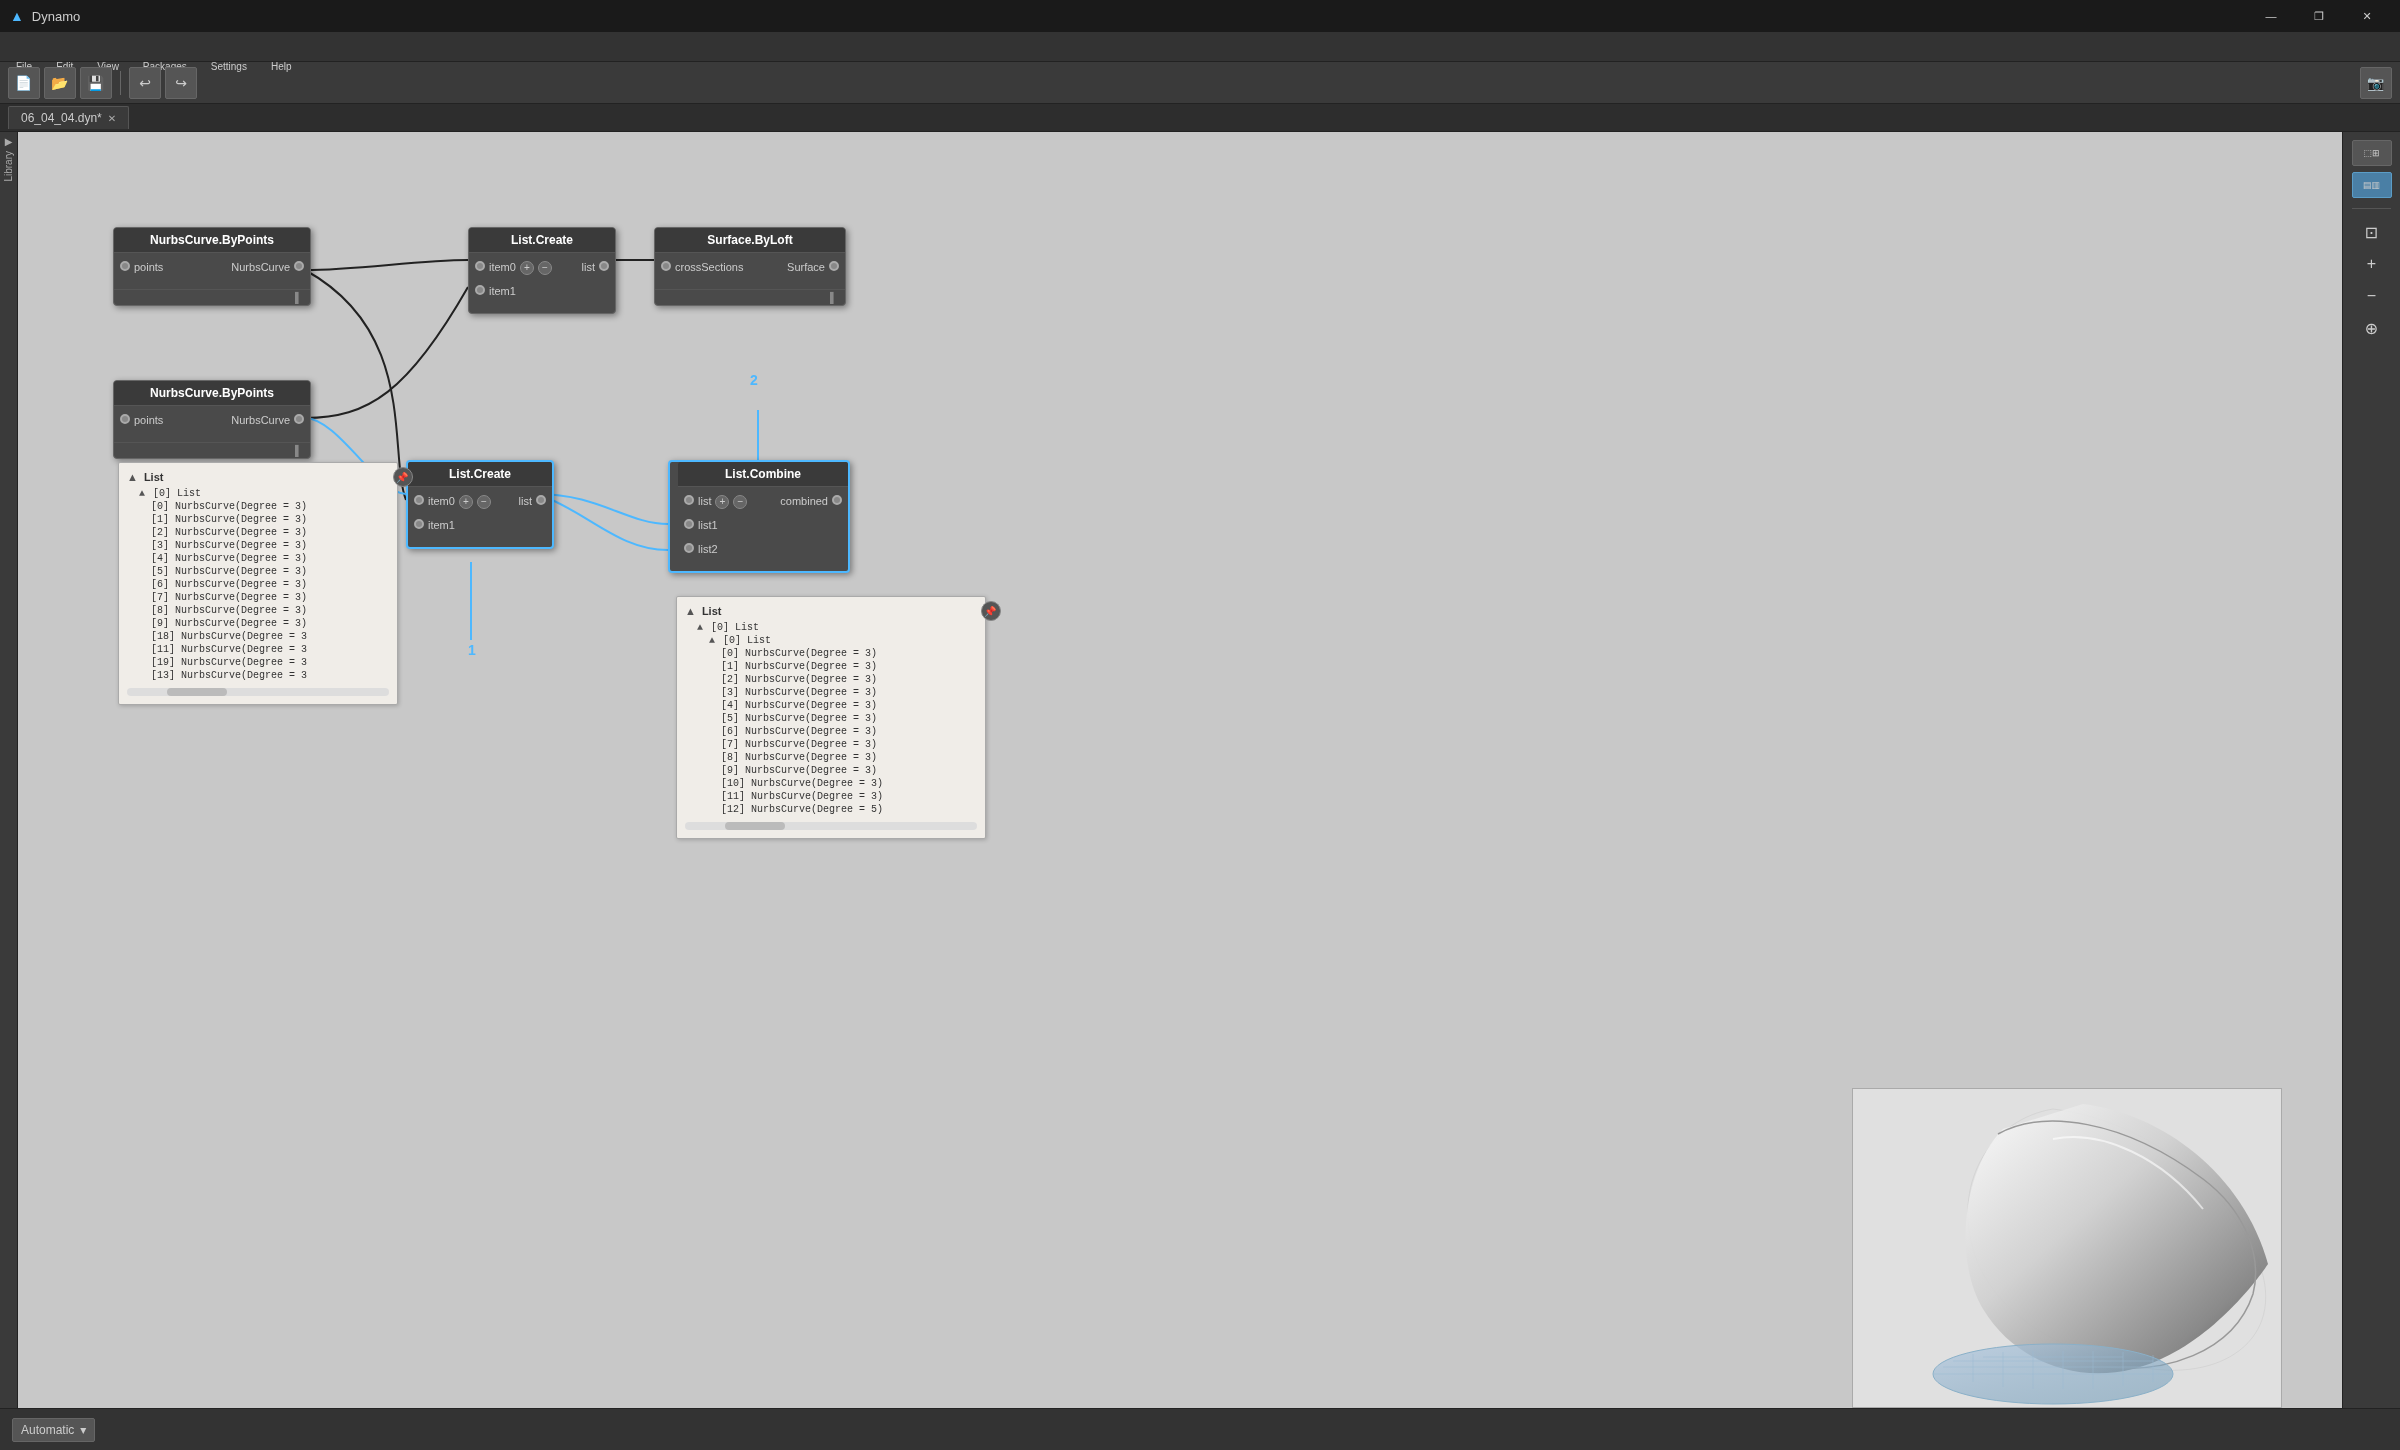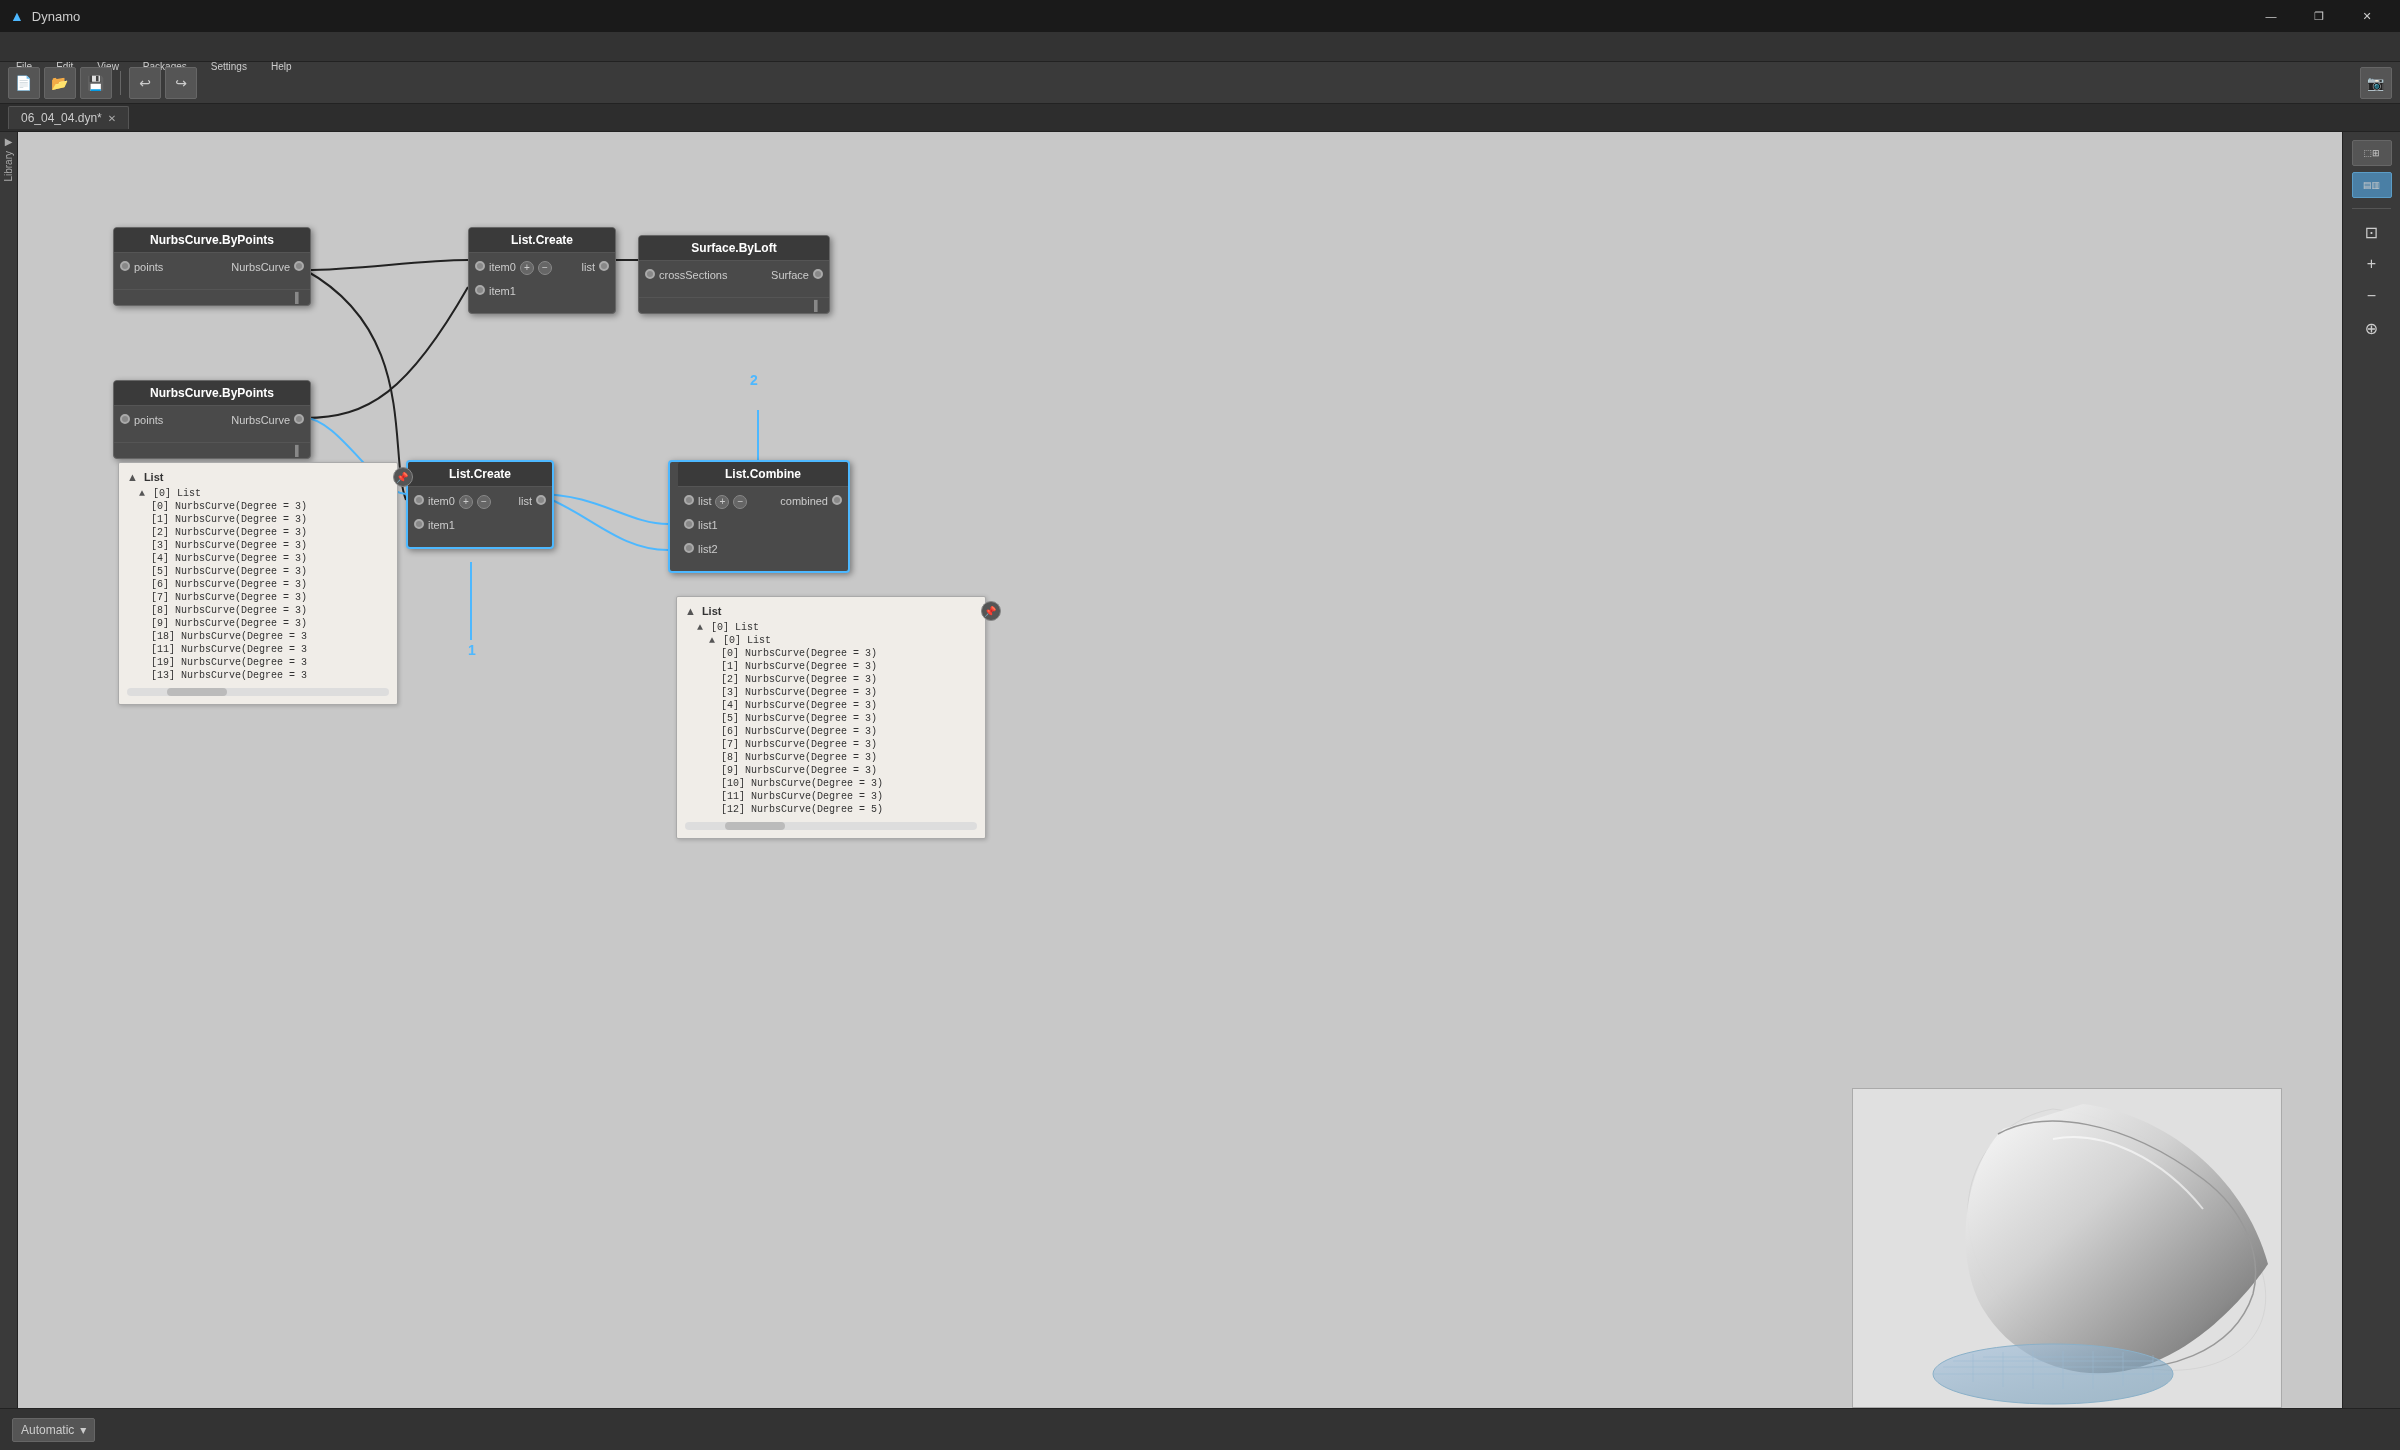--- a/index.html
+++ b/index.html
@@ -425,21 +425,21 @@
         </div>
         <div class="node-outputs">
           <div class="port-row">
             <span>list</span>
             <div class="port-dot"></div>
           </div>
         </div>
       </div>
     </div>
 
-    <div class="node" style="left:620px; top:95px; width:192px;margin-top:8px;">
+    <div class="node" style="left:636px; top:95px; width:192px;">
       <div class="node-title">Surface.ByLoft</div>
       <div class="node-body">
         <div class="node-inputs">
           <div class="port-row">
             <div class="port-dot"></div>
             <span>crossSections</span>
           </div>
         </div>
         <div class="node-outputs">
           <div class="port-row">

